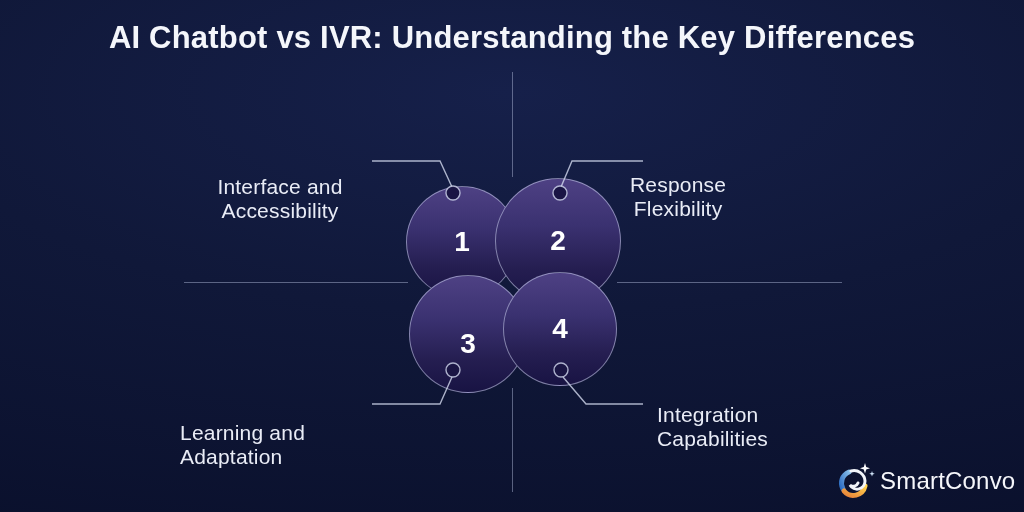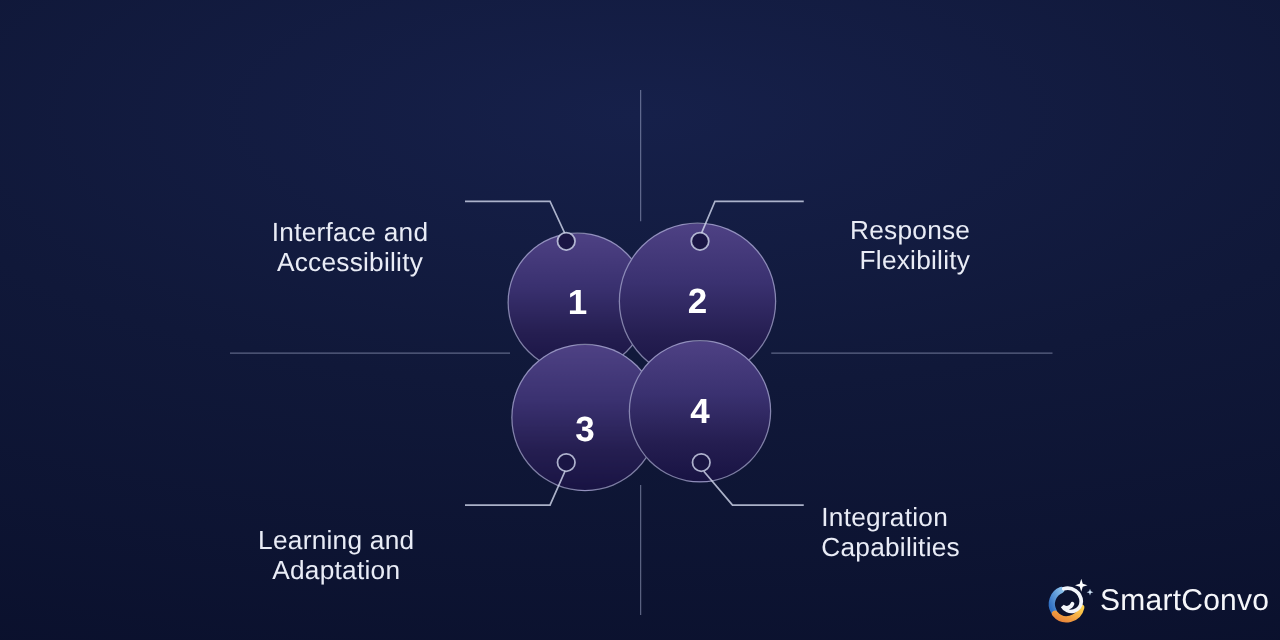--- a/index.html
+++ b/index.html
@@ -30,33 +30,34 @@
   .bubble2{left:495px;top:178px;width:124px;height:124px;}
   .bubble3{left:409px;top:275px;width:116px;height:116px;}
   .bubble4{left:503px;top:272px;width:112px;height:112px;}
   .bubble3 .num{transform:translateY(10px);}
   .connectors{position:absolute;left:0;top:0;pointer-events:none;}
   .label{
     position:absolute;color:#e9ecf6;font-size:21px;line-height:24px;
     white-space:pre-line;letter-spacing:.2px;margin-top:40px;
   }
   .label-1{left:180px;top:135px;width:200px;text-align:center;}
-  .label-2{left:680px;top:133px;text-align:right;}
-  .label-3{left:169px;top:381px;width:200px;text-align:center;}
+  .label-2{left:630px;top:133px;text-align:center;}
+  .label-3{left:180px;top:381px;width:200px;text-align:left;}
   .label-4{left:657px;top:363px;text-align:left;}
   .brand{
     position:absolute;left:835px;top:461px;display:flex;align-items:center;gap:1px;
   }
   .brand-name{color:#f5f6fa;font-size:24px;font-weight:500;letter-spacing:.2px;}
 </style>
 </head>
 <body>
 
 <div class="stage">
 
+  <h1 class="title">AI Chatbot vs IVR: Understanding the Key Differences</h1>
 
   <div class="axis v axis-v-top"></div>
   <div class="axis v axis-v-bottom"></div>
   <div class="axis h axis-h-left"></div>
   <div class="axis h axis-h-right"></div>
 
   <div class="bubble bubble1">
     <span class="num">1</span>
   </div>
   <div class="bubble bubble2">

